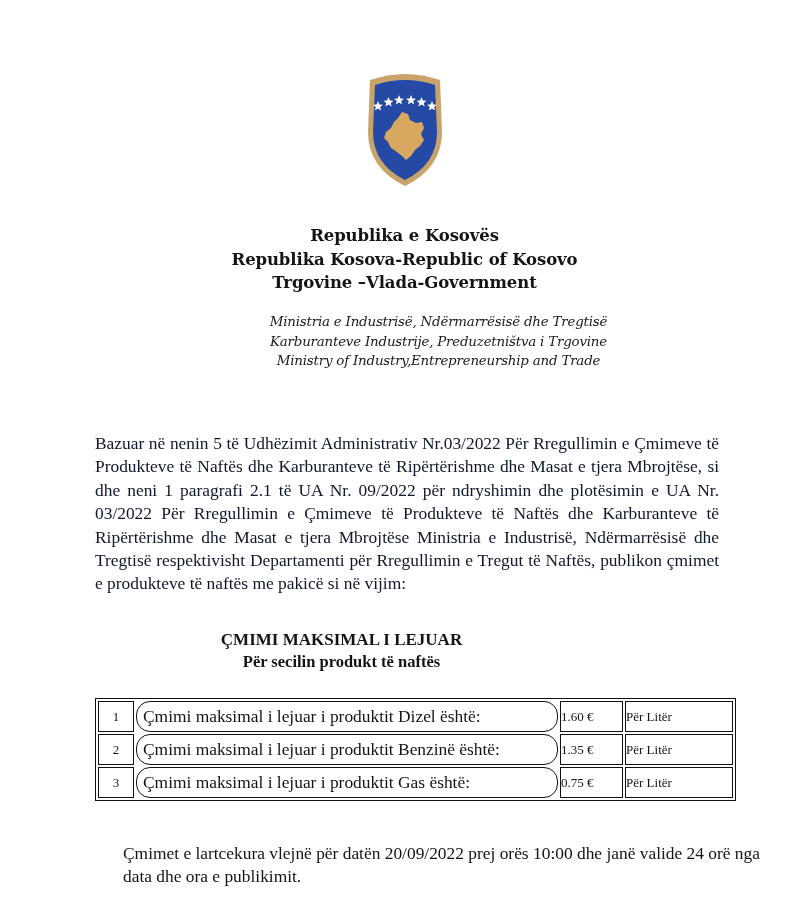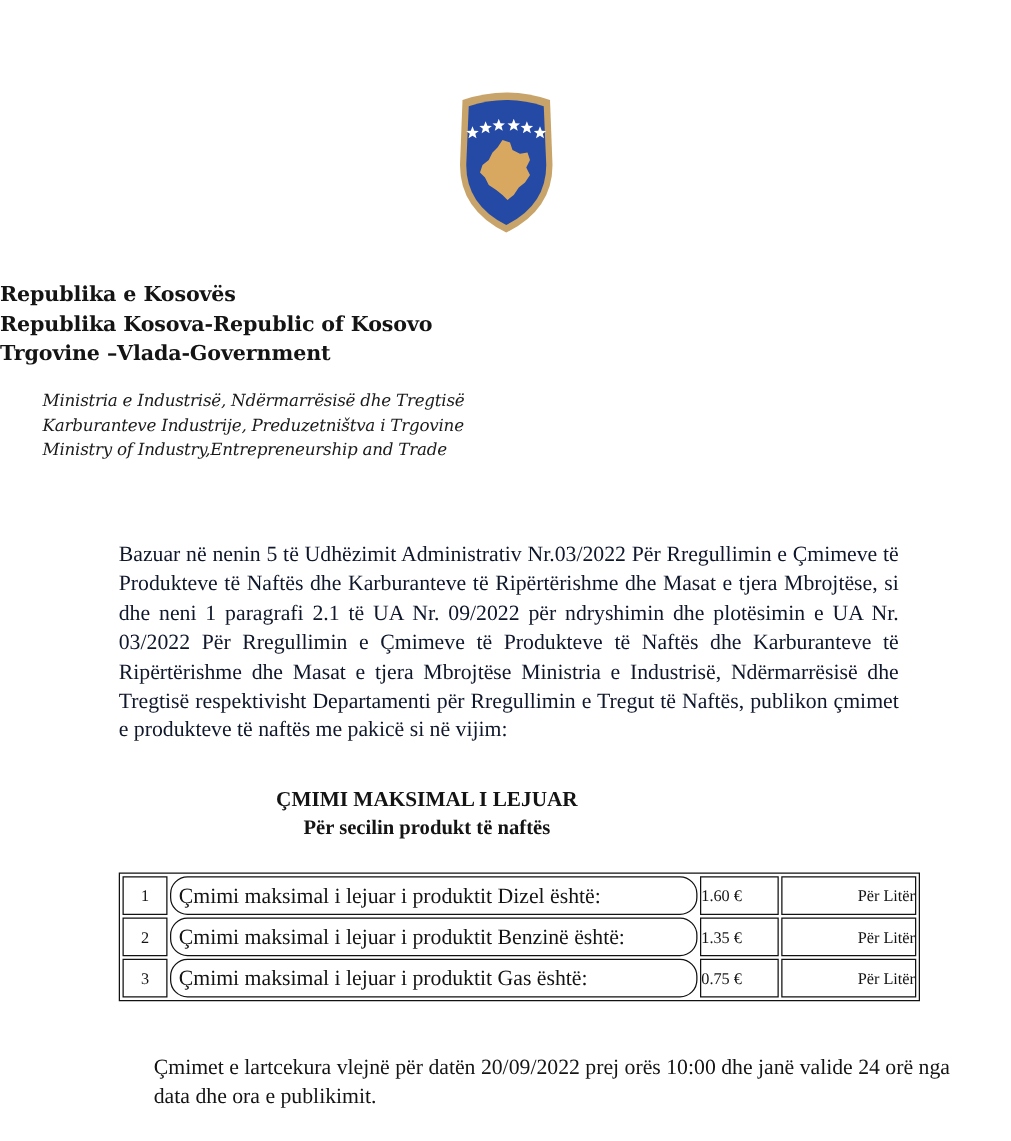--- a/index.html
+++ b/index.html
@@ -19,20 +19,21 @@
       position: absolute;
       left: 364px;
       top: 70px;
       width: 82px;
       height: 118px;
     }
     .header-block {
       position: absolute;
       left: 0;
       width: 809px;
+      text-align: center;
     }
     .gov-titles {
       top: 224px;
     }
     .gov-line {
       font-family: "DejaVu Serif", "Liberation Serif", serif;
       font-weight: bold;
       font-size: 16.5px;
       line-height: 23.5px;
       color: #141414;
@@ -104,21 +105,21 @@
       padding-left: 6px !important;
       white-space: nowrap;
       border-radius: 14px;
     }
     td.col-price {
       width: 61px;
       text-align: left;
       font-size: 13px;
     }
     td.col-unit {
-      text-align: right;
+      text-align: left;
       font-size: 13px;
     }
     .footer-note {
       position: absolute;
       left: 95px;
       top: 842px;
       width: 640px;
       font-size: 17.4px;
       line-height: 23.4px;
       color: #141414;

